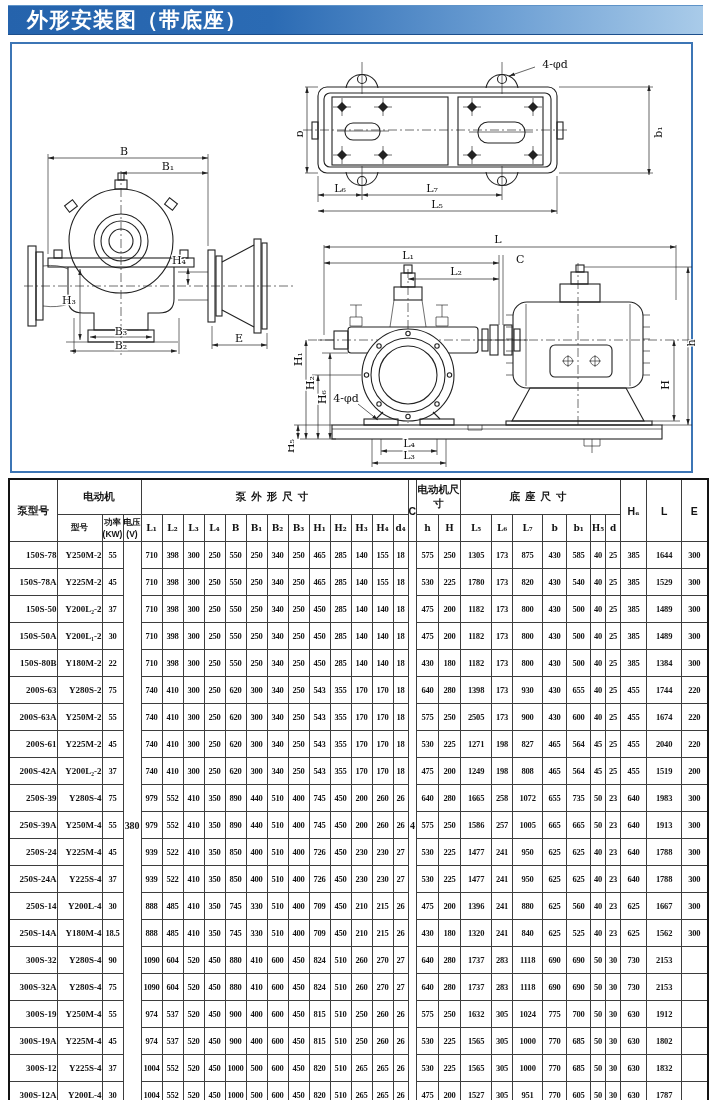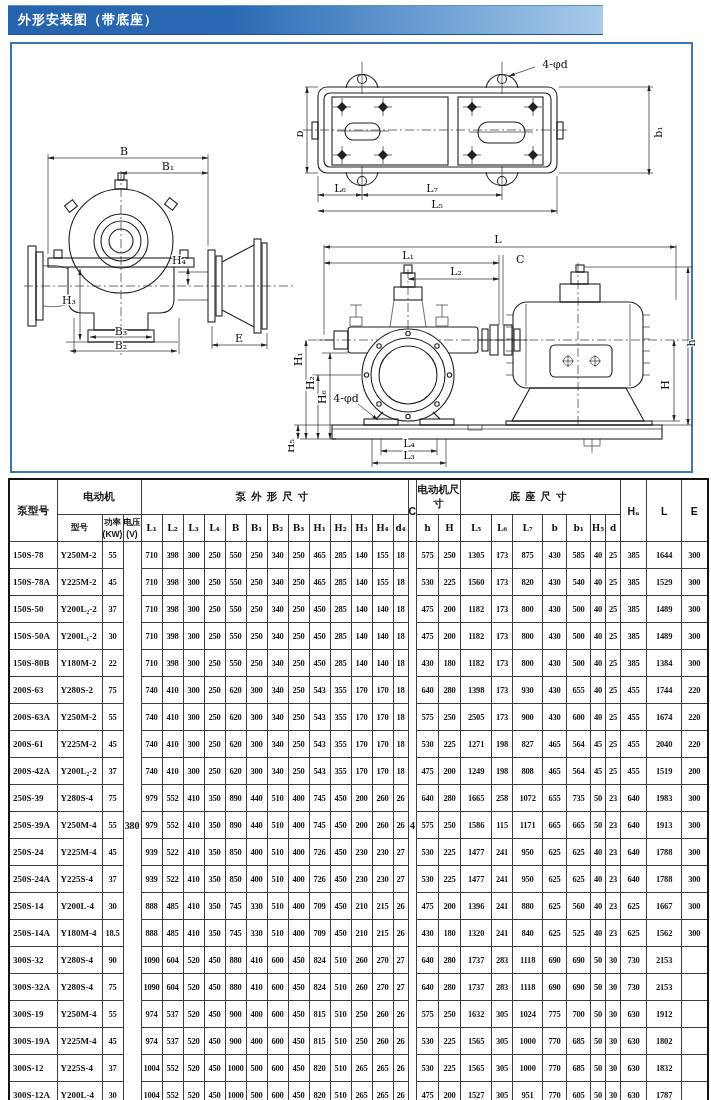--- a/index.html
+++ b/index.html
@@ -1,23 +1,23 @@
 <!DOCTYPE html>
 <html><head>
 <meta charset="utf-8">
 <style>
   html,body{margin:0;padding:0;background:#ffffff;}
   body{width:711px;height:1100px;position:relative;font-family:"Liberation Sans",sans-serif;}
 
   .title-bar{
-    position:absolute;left:8px;top:5px;width:595px;height:30px;box-sizing:border-box;
+    position:absolute;left:8px;top:5px;width:695px;height:30px;box-sizing:border-box;
     background:linear-gradient(90deg,#2563ac 0%,#2b6bb4 38%,#6ea0d4 72%,#a9cbe9 100%);
     border-top:1px solid #5e93c8;border-bottom:1px solid #1d4f8c;
-    color:#ffffff;font-family:"DejaVu Serif",serif;font-weight:bold;font-size:13px;
-    line-height:28px;padding-left:10px;letter-spacing:1px;
+    color:#ffffff;font-family:"DejaVu Serif",serif;font-weight:bold;font-size:21px;
+    line-height:28px;padding-left:19px;letter-spacing:1px;
   }
 
   .panel{
     position:absolute;left:10px;top:42px;width:679px;height:427px;
     border:2px solid #3c75b5;background:#ffffff;
   }
   .panel svg{position:absolute;}
 
   
   .ol{fill:none;stroke:#222;stroke-width:1.1;}
@@ -30,21 +30,21 @@
   table.spec{
     position:absolute;left:8px;top:478px;border-collapse:collapse;table-layout:fixed;
     border:2px solid #141414;background:#fff;
   }
   .spec th,.spec td{border:1px solid #3d3d3d;text-align:center;vertical-align:middle;padding:0;overflow:hidden;color:#141414;}
   .spec th.grp{font-size:10.5px;font-weight:bold;height:34px;font-family:"Liberation Sans",sans-serif;}
   .spec th.sp{letter-spacing:5px;}
   .spec th.sub{font-size:9px;font-weight:bold;height:26px;font-family:"DejaVu Serif",serif;}
   .spec th.cjk{font-size:8.5px;font-family:"Liberation Sans",sans-serif;letter-spacing:0;}
   .spec tbody td{font-size:8.5px;font-weight:bold;font-family:"Liberation Serif",serif;height:26px;letter-spacing:-0.2px;}
-  .spec tbody td.txt{font-size:9px;letter-spacing:0;text-align:left;padding-left:3px;}
+  .spec tbody td.txt{font-size:9px;letter-spacing:0;text-align:right;padding-left:3px;}
   .spec td.merged{font-size:10px;font-weight:bold;font-family:"Liberation Serif",serif;}
 </style>
 </head>
 <body>
 
 <div class="title-bar">
   <span>外形安装图（带底座）</span>
 </div>
 
 <div class="panel">
@@ -401,21 +401,21 @@
         <td>250</td>
         <td>340</td>
         <td>250</td>
         <td>465</td>
         <td>285</td>
         <td>140</td>
         <td>155</td>
         <td>18</td>
         <td>530</td>
         <td>225</td>
-        <td>1560</td>
+        <td>1780</td>
         <td>173</td>
         <td>820</td>
         <td>430</td>
         <td>540</td>
         <td>40</td>
         <td>25</td>
         <td>385</td>
         <td>1529</td>
         <td>300</td>
       </tr>
@@ -672,22 +672,22 @@
         <td>510</td>
         <td>400</td>
         <td>745</td>
         <td>450</td>
         <td>200</td>
         <td>260</td>
         <td>26</td>
         <td>575</td>
         <td>250</td>
         <td>1586</td>
-        <td>115</td>
-        <td>1171</td>
+        <td>257</td>
+        <td>1005</td>
         <td>665</td>
         <td>665</td>
         <td>50</td>
         <td>23</td>
         <td>640</td>
         <td>1913</td>
         <td>300</td>
       </tr>
       <tr>
         <td class="txt">250S-24</td>

